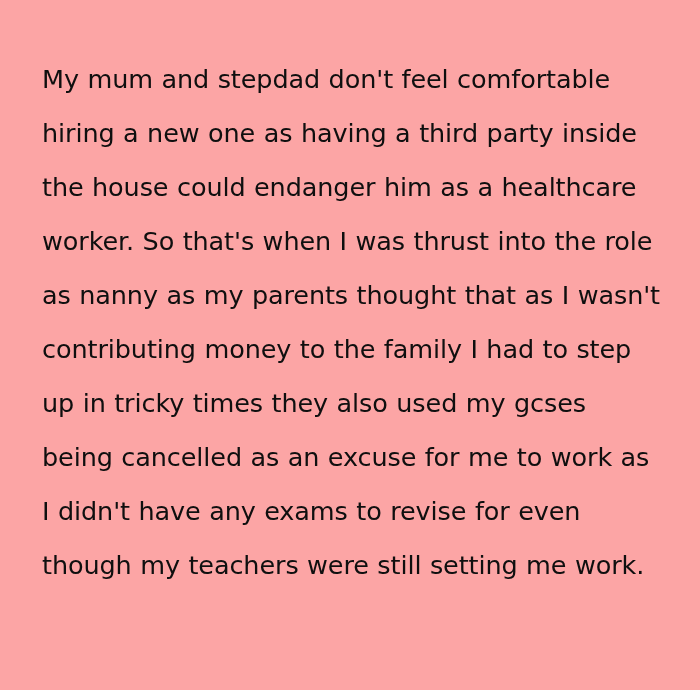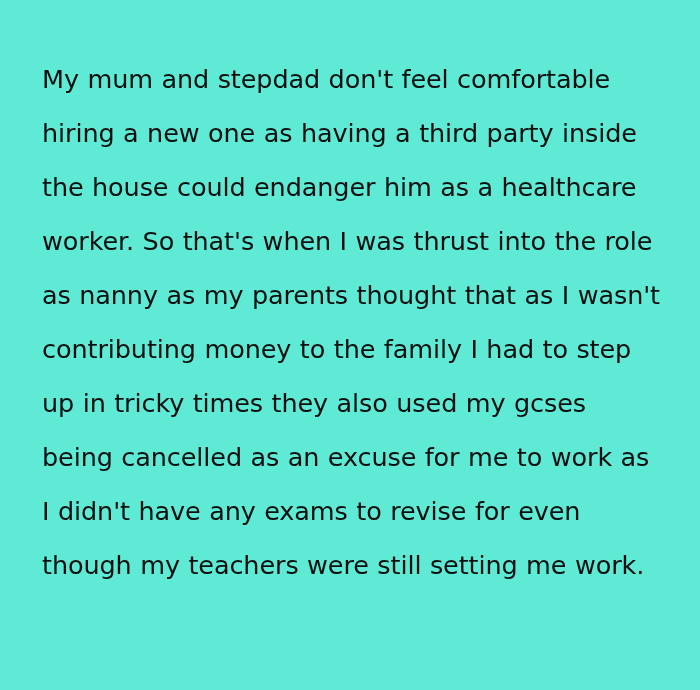--- a/index.html
+++ b/index.html
@@ -9,21 +9,21 @@
   body {
     width: 700px;
     height: 690px;
     background: #f7f7f7;
     font-family: "DejaVu Sans", sans-serif;
     overflow: hidden;
   }
   .page {
     width: 700px;
     height: 690px;
-    background: #5eead4;
+    background: #fca5a5;
     box-sizing: border-box;
     padding: 26px 38px 26px 42px;
     display: flex;
     flex-direction: column;
     justify-content: flex-start;
   }
   .story-text {
     font-size: 25.5px;
     line-height: 54px;
     color: #0f0f0f;

